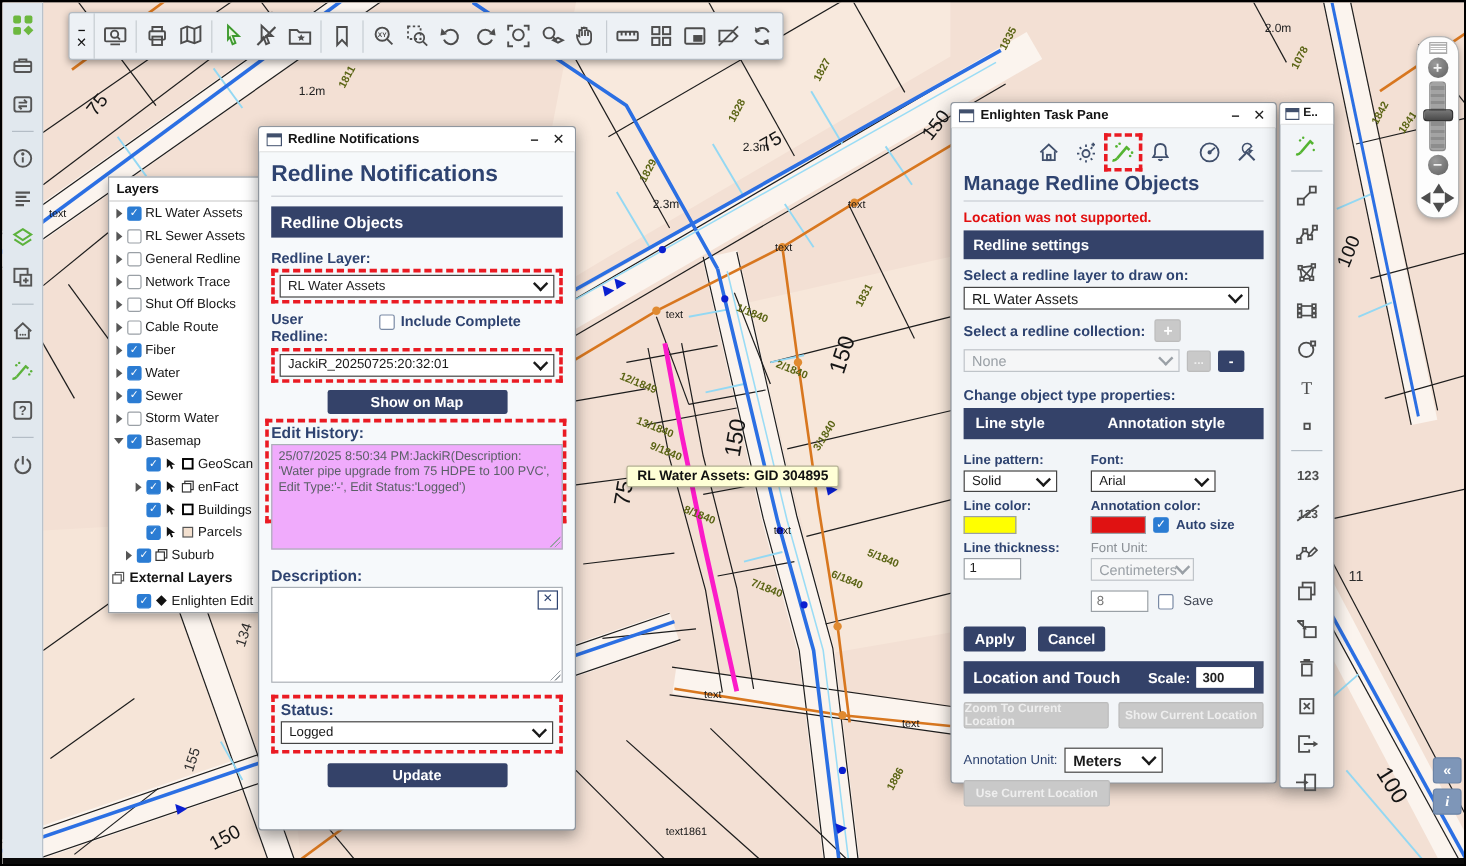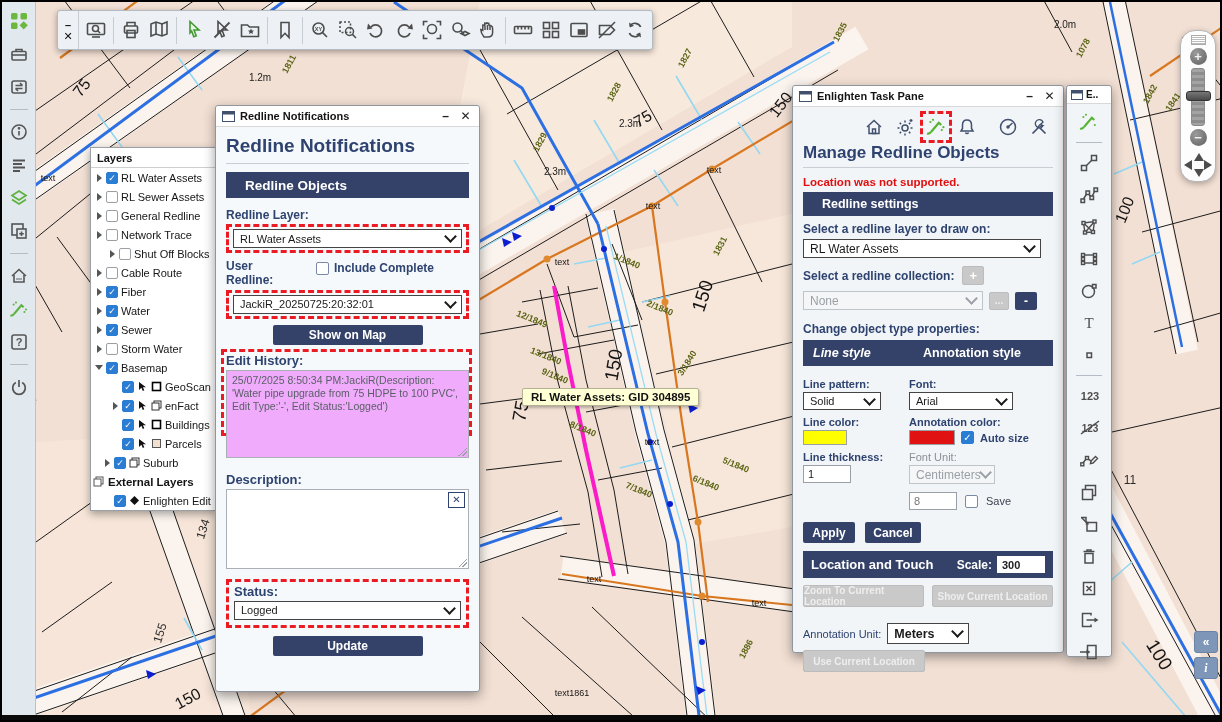--- a/index.html
+++ b/index.html
@@ -69,21 +69,21 @@
   .tri-d{width:0;height:0;border-top:5px solid #555;border-left:4px solid transparent;border-right:4px solid transparent;}
   .lcb{width:12px;height:12px;border:1px solid #9aa0a6;background:#fff;display:inline-flex;align-items:center;
        justify-content:center;font-size:9px;color:#fff;box-sizing:border-box;border-radius:2px;flex:none;}
   .lcb.on{background:#2b7cd3;border-color:#2b7cd3;}
   .lsec{display:flex;align-items:center;gap:4px;height:19px;padding-left:2px;font-weight:bold;font-size:11.5px;color:#141414;}
   
   #redline-dialog{left:213px;top:103px;width:265px;height:587px;background:#f6f9fb;}
   #redline-dialog .body{padding:4px 10px;}
   .rn-h1{font-size:19px;font-weight:bold;color:#2e4370;margin:4px 0 6px 0;}
   .hrline{height:1px;background:#c9ced4;margin:2px 0 8px 0;}
-  .secbar{height:26px;display:flex;align-items:center;padding:0 19px;font-size:13.5px;margin-bottom:10px;}
+  .secbar{height:26px;display:flex;align-items:center;padding:0 8px;font-size:13.5px;margin-bottom:10px;}
   .dashwrap{padding:2px 4px;margin:2px 0 6px 0;}
   .histbox{background:#f0abfc;border:1px solid #aab0b6;font-size:10.5px;color:#5a5f66;padding:3px 5px;line-height:1.25;position:relative;}
   .resize{position:absolute;right:1px;bottom:1px;width:9px;height:9px;
      background:linear-gradient(135deg,transparent 50%,#9aa0a6 50%,#9aa0a6 58%,transparent 58%,transparent 70%,#9aa0a6 70%,#9aa0a6 78%,transparent 78%);}
   
   #task-pane{left:790px;top:83px;width:272px;height:568px;}
   #task-pane .body{padding:2px 10px;position:relative;}
   .tp-icons{display:flex;justify-content:flex-end;gap:7px;align-items:center;padding:6px 2px 2px 0;}
   .tp-ic{width:24px;height:24px;display:flex;align-items:center;justify-content:center;position:relative;}
   .tp-h1{font-size:17px;font-weight:bold;color:#2e4370;margin:2px 0 4px 0;}
@@ -582,21 +582,21 @@
           <span class="lcb"></span>
           <span>General Redline</span>
         </div>
         <div class="lrow" style="padding-left: 4px;">
           <span class="sp">
             <span class="tri-r"></span>
           </span>
           <span class="lcb"></span>
           <span>Network Trace</span>
         </div>
-        <div class="lrow" style="padding-left: 17px;">
+        <div class="lrow" style="padding-left: 4px;">
           <span class="sp">
             <span class="tri-r"></span>
           </span>
           <span class="lcb"></span>
           <span>Shut Off Blocks</span>
         </div>
         <div class="lrow" style="padding-left: 4px;">
           <span class="sp">
             <span class="tri-r"></span>
           </span>
@@ -885,21 +885,21 @@
         <div class="sel dis" style="width:180px;">
           <span style="font-size:12px;">None</span>
             <span class="chev"></span>
         </div>
         <span class="btn-gray" style="width:20px;height:18px;">...</span>
         <span class="btn-navy" style="width:22px;height:18px;">-</span>
       </div>
 
       <div class="lbl" style="margin-top:12px;">Change object type properties:</div>
       <div class="navybar" style="display:flex;height:26px;align-items:center;margin-top:4px;font-size:12.5px;">
-        <span style="padding-left:10px;width:110px;font-style:italic;">Line style</span>
+        <span style="padding-left:10px;width:110px;">Line style</span>
         <span>Annotation style</span>
       </div>
 
       <div class="tp-grid">
         <div class="tp-col" style="width:96px;">
           <span class="slbl">Line pattern:</span>
           <div class="sel" style="width:78px;height:18px;">
             <span>Solid</span>
               <span class="chev"></span>
           </div>

